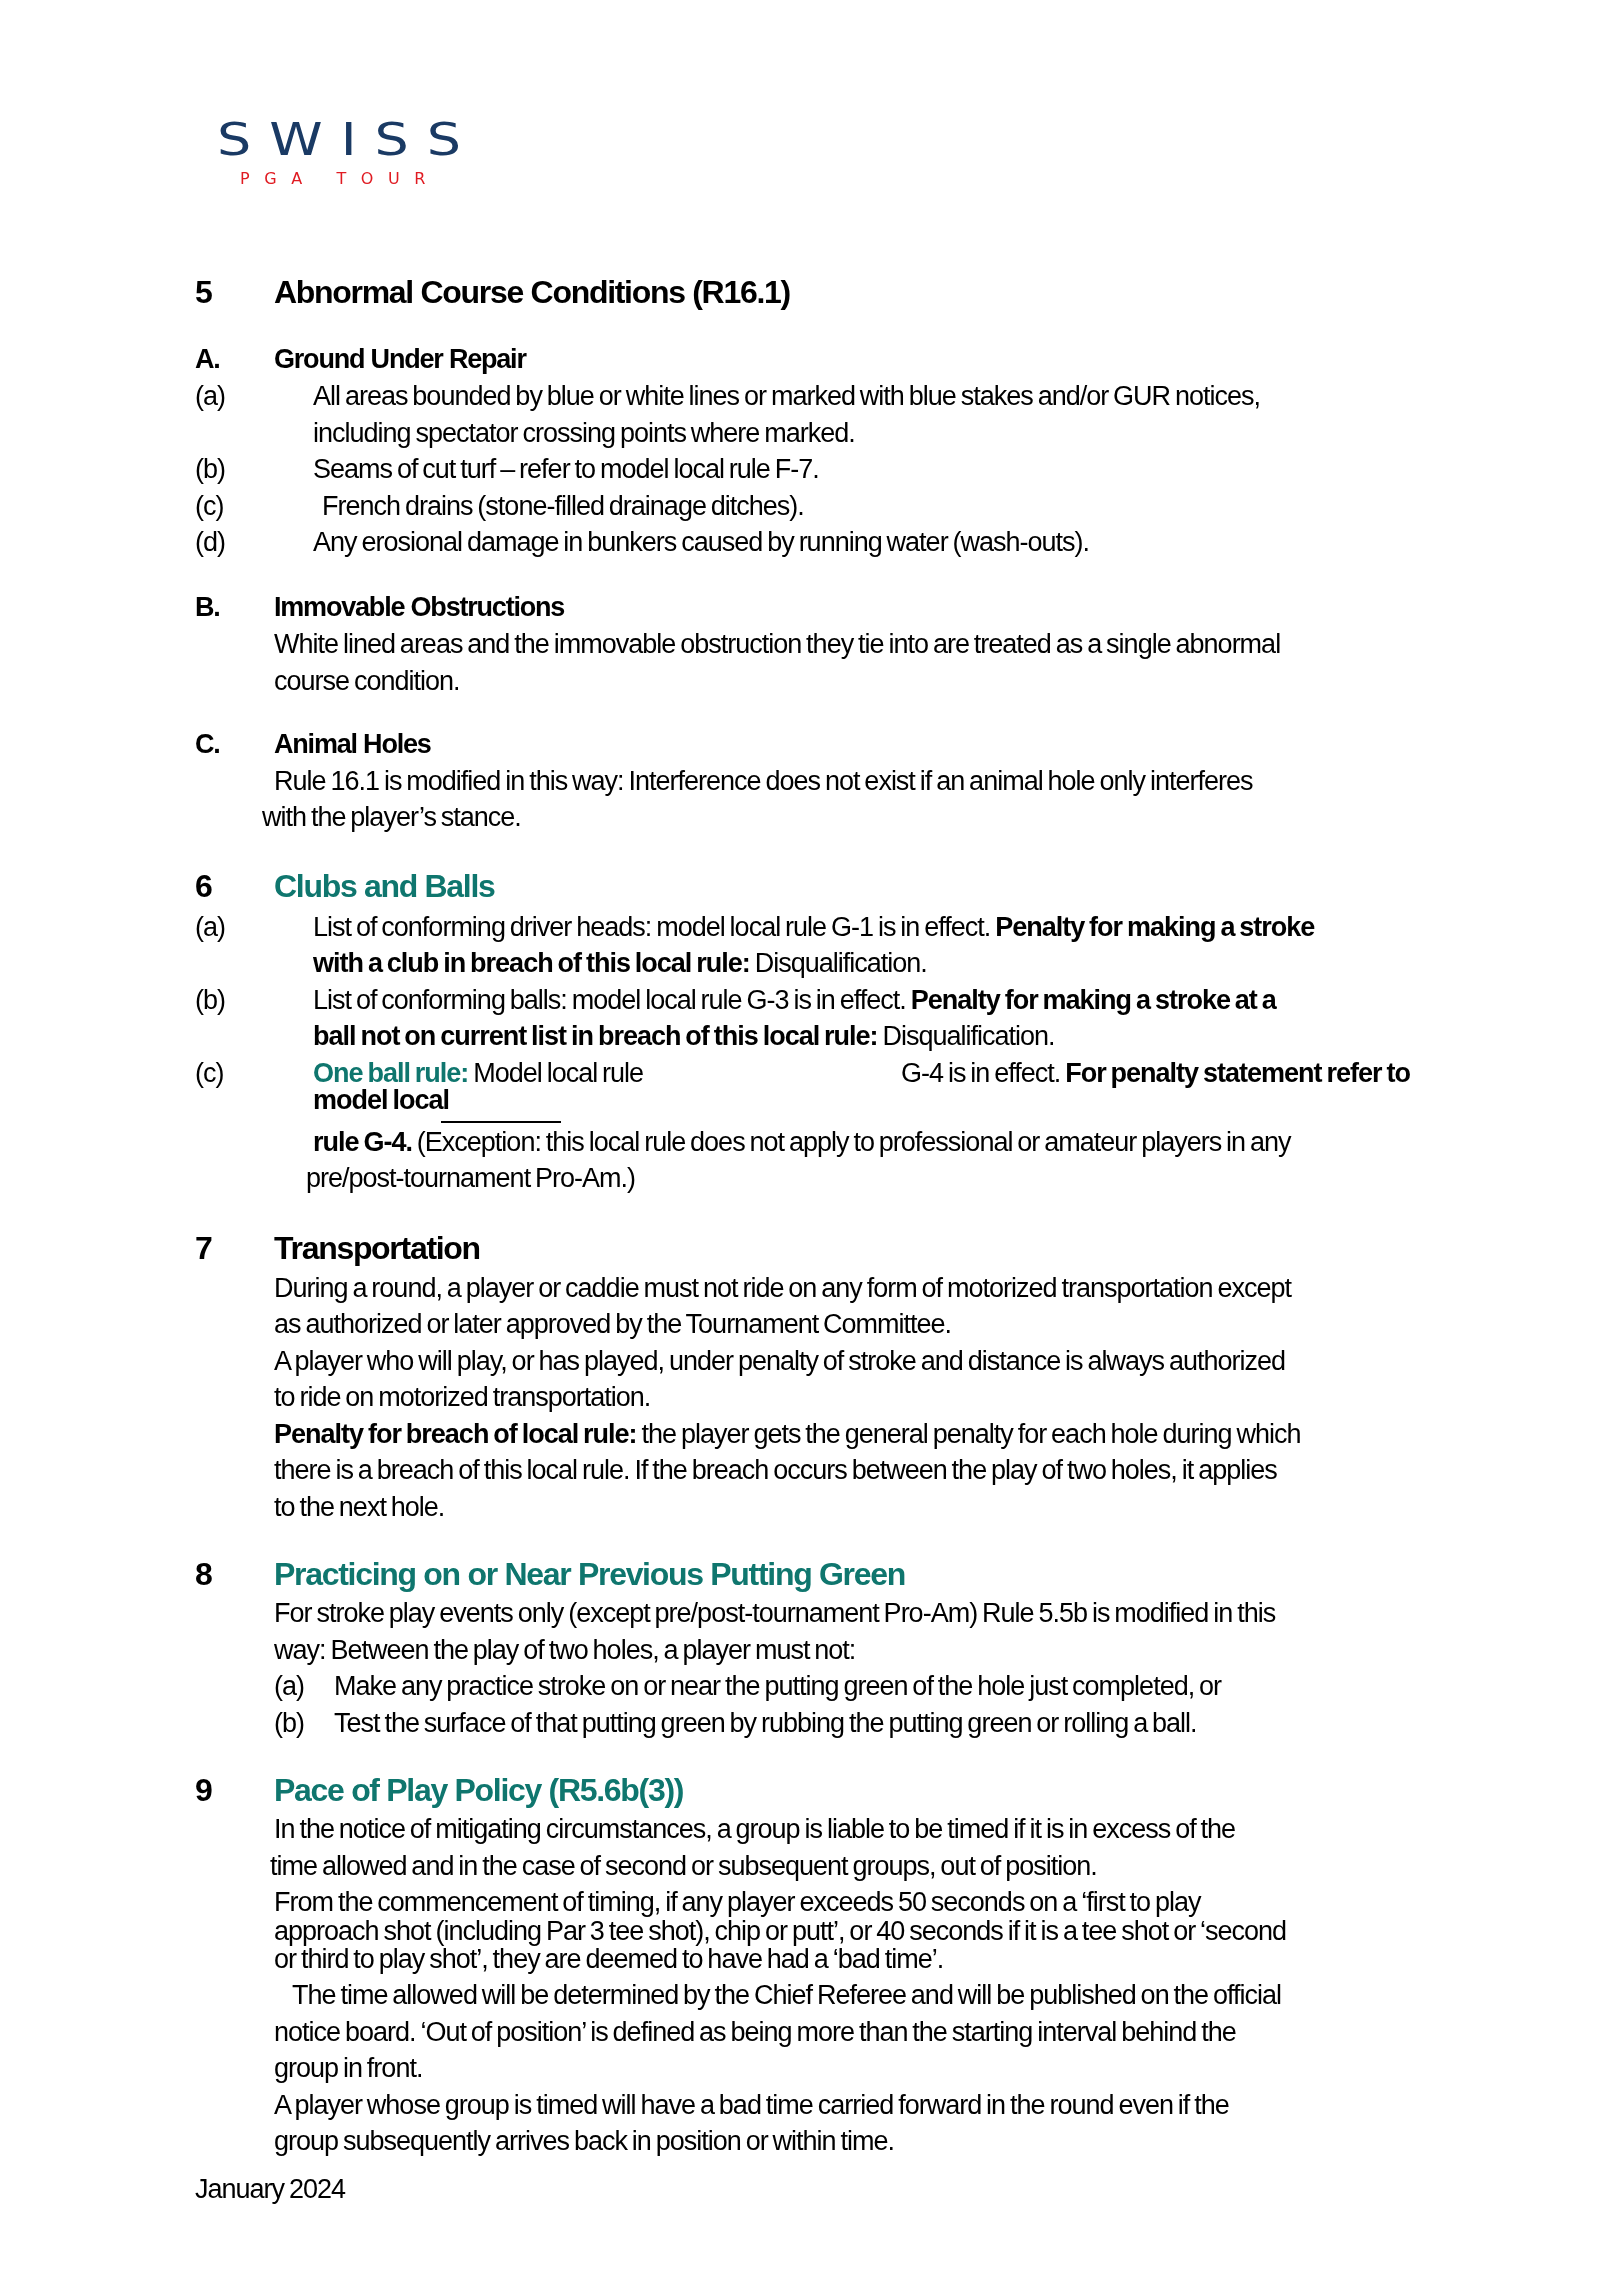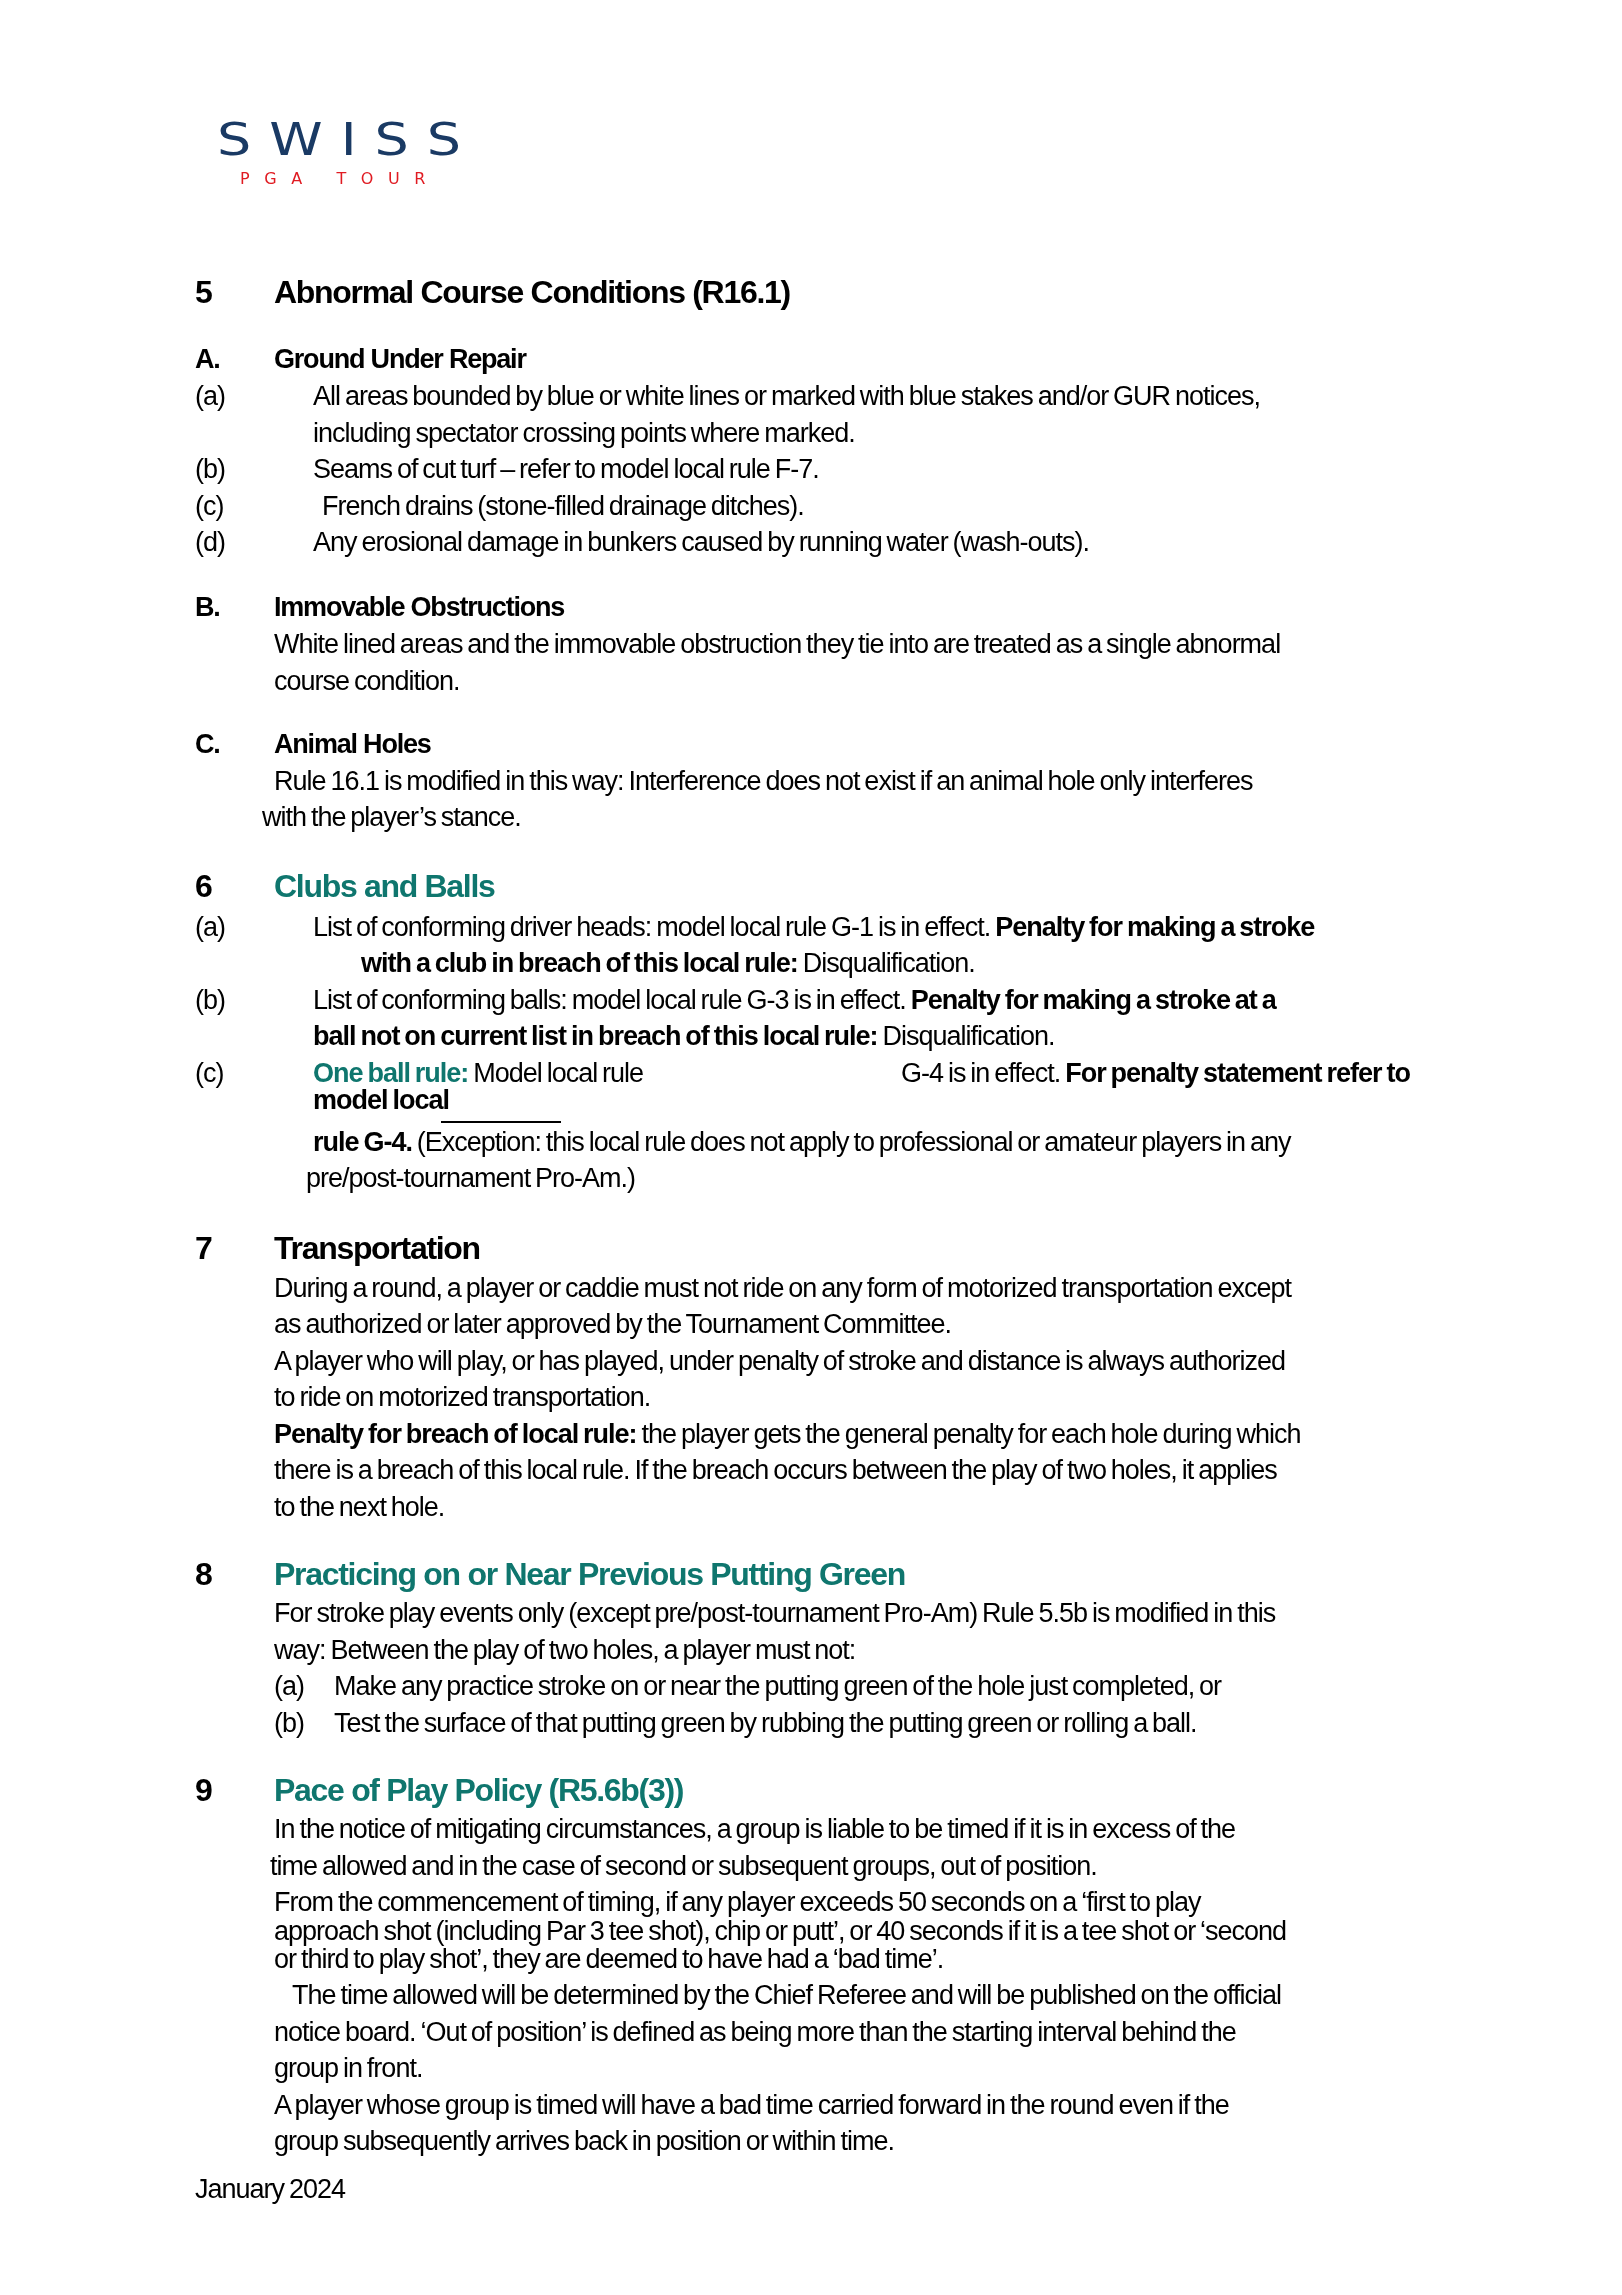--- a/index.html
+++ b/index.html
@@ -47,21 +47,21 @@
 <div class="abs h2" style="left:195px;top:729px;">C.</div>
 <div class="abs h2" style="left:274px;top:729px;">Animal Holes</div>
 <div class="abs t" style="left:274px;top:763px;">Rule 16.1 is modified in this way: Interference does not exist if an animal hole only interferes</div>
 <div class="abs t" style="left:262px;top:799px;">with the player’s stance.</div>
 
 <div class="abs h1" style="left:195px;top:868px;">6</div>
 <div class="abs h1 red" style="left:274px;top:868px;">Clubs and Balls</div>
 
 <div class="abs t" style="left:195px;top:909px;">(a)</div>
 <div class="abs t" style="left:313px;top:909px;"><span>List of conforming driver heads: model local rule G-1 is in effect. </span><span class="b">Penalty for making a stroke</span></div>
-<div class="abs t" style="left:313px;top:945px;margin-left:48px;"><span class="b">with a club in breach of this local rule:</span><span> Disqualification.</span></div>
+<div class="abs t" style="left:313px;top:945px;"><span class="b">with a club in breach of this local rule:</span><span> Disqualification.</span></div>
 
 <div class="abs t" style="left:195px;top:982px;">(b)</div>
 <div class="abs t" style="left:313px;top:982px;"><span>List of conforming balls: model local rule G-3 is in effect. </span><span class="b">Penalty for making a stroke at a</span></div>
 <div class="abs t" style="left:313px;top:1018px;"><span class="b">ball not on current list in breach of this local rule:</span><span> Disqualification.</span></div>
 
 <div class="abs t" style="left:195px;top:1055px;">(c)</div>
 <div class="abs t" style="left:313px;top:1055px;"><span class="b red">One ball rule:</span><span> Model local rule</span></div>
 <div class="abs t" style="left:901px;top:1055px;"><span>G-4 is in effect.</span><span class="b"> For penalty statement refer to</span></div>
 <div class="abs t b" style="left:313px;top:1082px;">model local</div>
 <div class="ul-mark" style="left:441px;top:1121px;width:120px;"></div>

